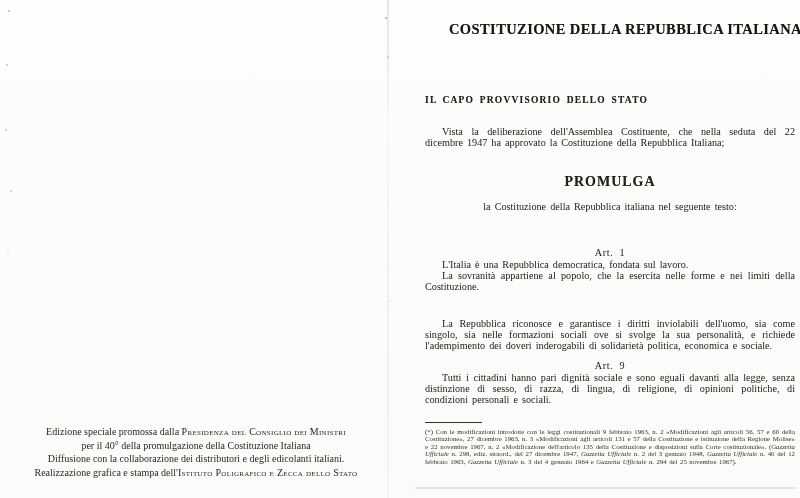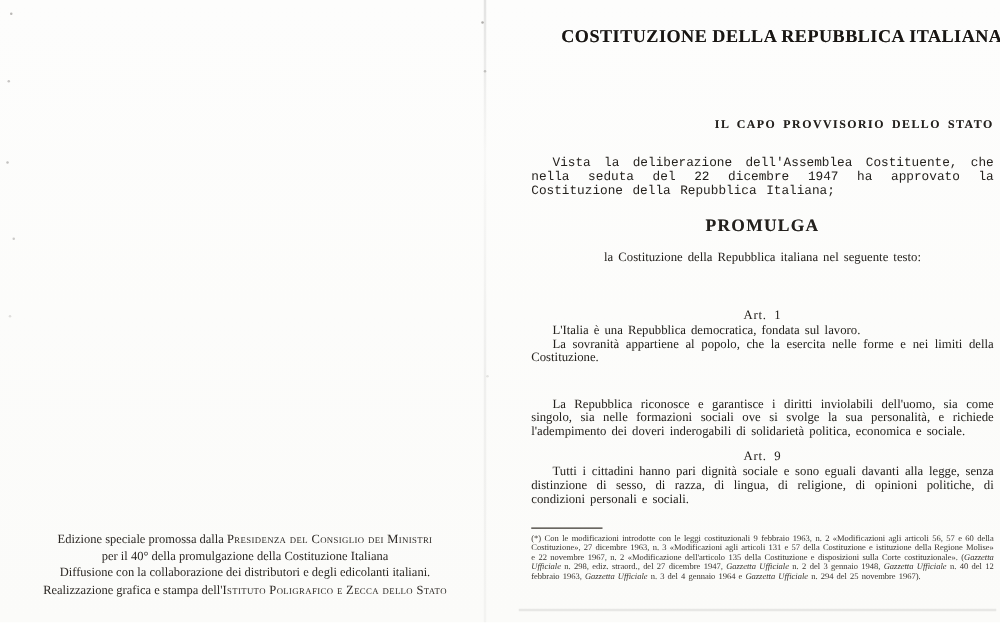--- a/index.html
+++ b/index.html
@@ -45,25 +45,25 @@
     top:17px;text-align:left;font-weight:bold;
     font-size:14.5px;line-height:16px;letter-spacing:.4px;
     color:#191613;text-shadow:0 0 .4px rgba(0,0,0,.45);
     white-space:nowrap;
     margin-left:24px;
   }
   .doc-title .sup{
     font-size:8.5px;vertical-align:super;letter-spacing:0;font-weight:bold;
   }
   .capo-heading{
-    top:95px;text-align:right;font-weight:bold;
+    top:95px;text-align:left;font-weight:bold;
     font-size:9.5px;letter-spacing:1.2px;word-spacing:2px;
     text-shadow:0 0 .3px rgba(0,0,0,.4);
   }
-  .preamble{top:126px;font-family:Liberation Mono, monospace;}
+  .preamble{top:126px;}
   p.body{
     font-size:10.2px;line-height:11.2px;text-align:justify;
     word-spacing:1.5px;
   }
   p.indent{text-indent:17px;}
   .promulga-heading{
     top:174px;text-align:center;font-weight:bold;
     font-size:14px;letter-spacing:1px;
     text-shadow:0 0 .3px rgba(0,0,0,.4);
   }

